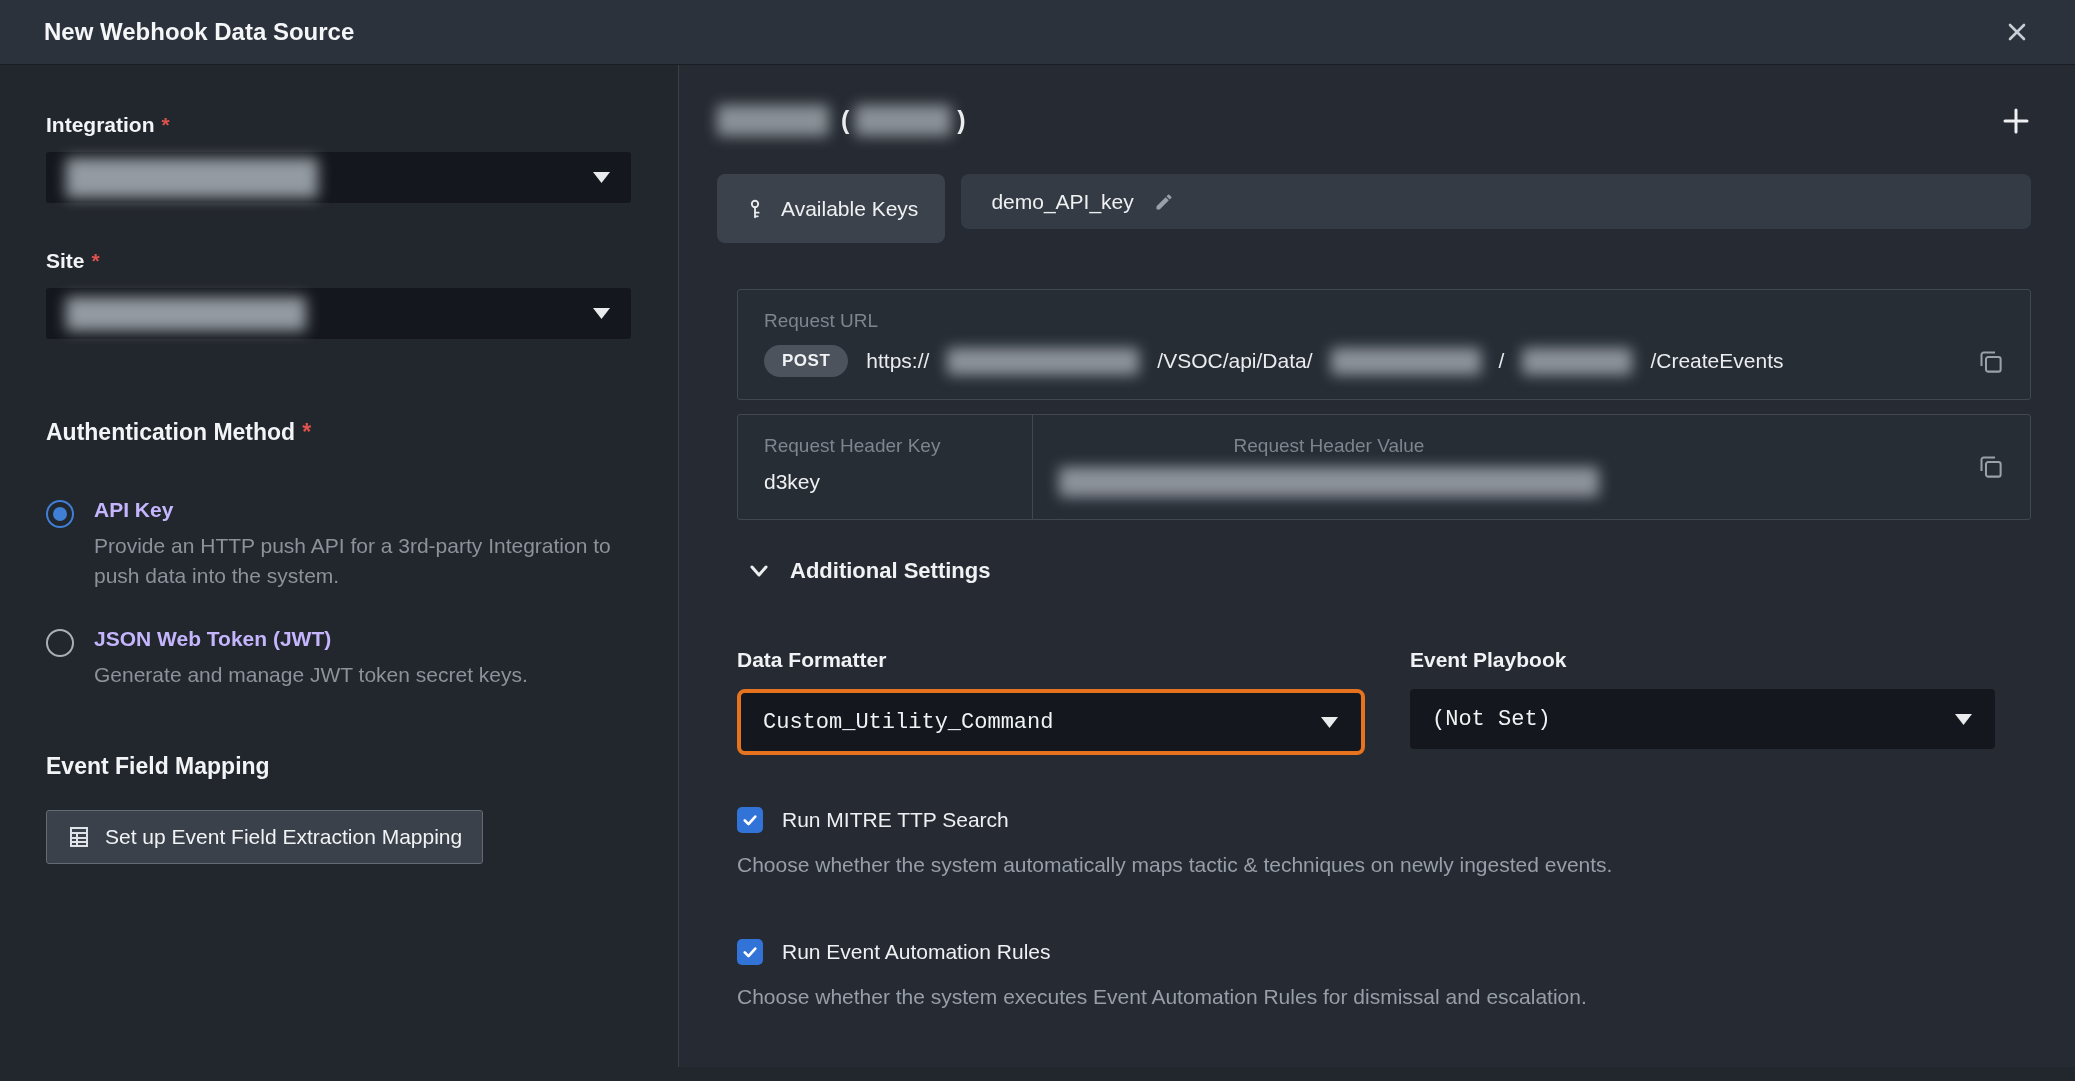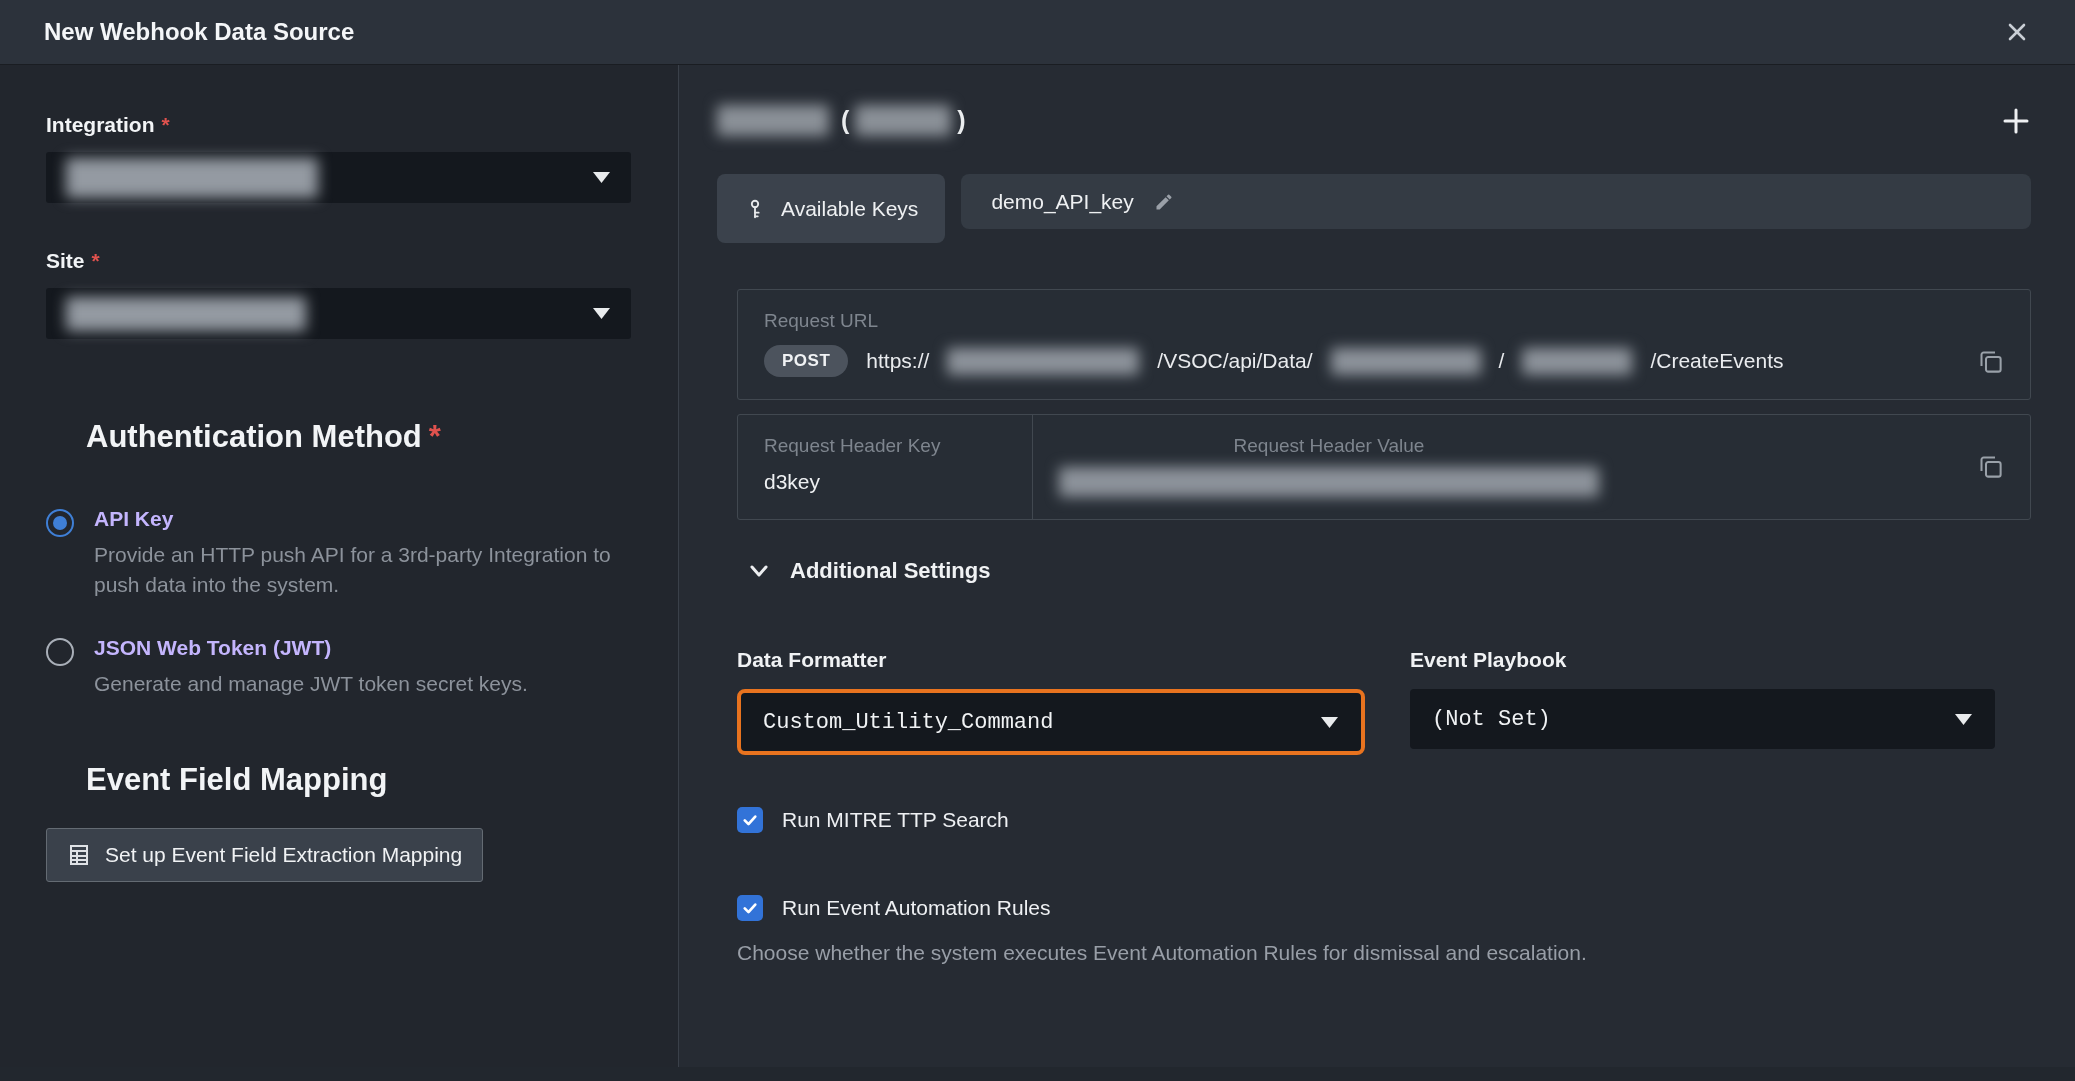--- a/index.html
+++ b/index.html
@@ -28,21 +28,21 @@
   
   .field-label { font-size: 21px; font-weight: 700; color: #f2f4f6; margin-bottom: 15px; }
   .req { color: #e0524e; margin-left: 7px; font-weight: 700; }
   .redact { display: inline-block; background: #949aa2; border-radius: 3px; filter: blur(7px); vertical-align: middle; }
   .select {
     width: 585px; height: 51px; background: #14181e; border-radius: 3px;
     display: flex; align-items: center; justify-content: space-between;
     padding: 0 20px; cursor: pointer;
   }
   .dd-arrow { color: #e9ebed; display: flex; }
-  .section-heading { font-size: 31px; font-weight: 700; color: #f2f4f6; margin-left: 40px; }
+  .section-heading { font-size: 23px; font-weight: 700; color: #f2f4f6; }
   
   .radio-group { margin-top: 52px; }
   .radio-item { display: flex; gap: 20px; cursor: pointer; }
   .radio-item + .radio-item { margin-top: 36px; }
   .radio-circle {
     width: 28px; height: 28px; border-radius: 50%; border: 2px solid #a9afb8;
     flex-shrink: 0; margin-top: 2px; display: flex; align-items: center; justify-content: center;
   }
   .radio-circle.selected { border-color: #3f7fd6; }
   .radio-circle.selected::after { content: ""; width: 14px; height: 14px; border-radius: 50%; background: #3f7fd6; }
@@ -308,20 +308,21 @@
       </div>
 
       <div class="check-row">
         <span class="checkbox">
           <svg width="18" height="18" viewBox="0 0 24 24" fill="none" stroke="#ffffff" stroke-width="3.6" stroke-linecap="round" stroke-linejoin="round">
             <polyline points="5 12.5 10 17.5 19 7.5"></polyline>
           </svg>
         </span>
         <span class="check-label">Run MITRE TTP Search</span>
       </div>
+      <div class="check-desc">Choose whether the system automatically maps tactic &amp; techniques on newly ingested events.</div>
 
       <div class="check-row second">
         <span class="checkbox">
           <svg width="18" height="18" viewBox="0 0 24 24" fill="none" stroke="#ffffff" stroke-width="3.6" stroke-linecap="round" stroke-linejoin="round">
             <polyline points="5 12.5 10 17.5 19 7.5"></polyline>
           </svg>
         </span>
         <span class="check-label">Run Event Automation Rules</span>
       </div>
       <div class="check-desc">Choose whether the system executes Event Automation Rules for dismissal and escalation.</div>

